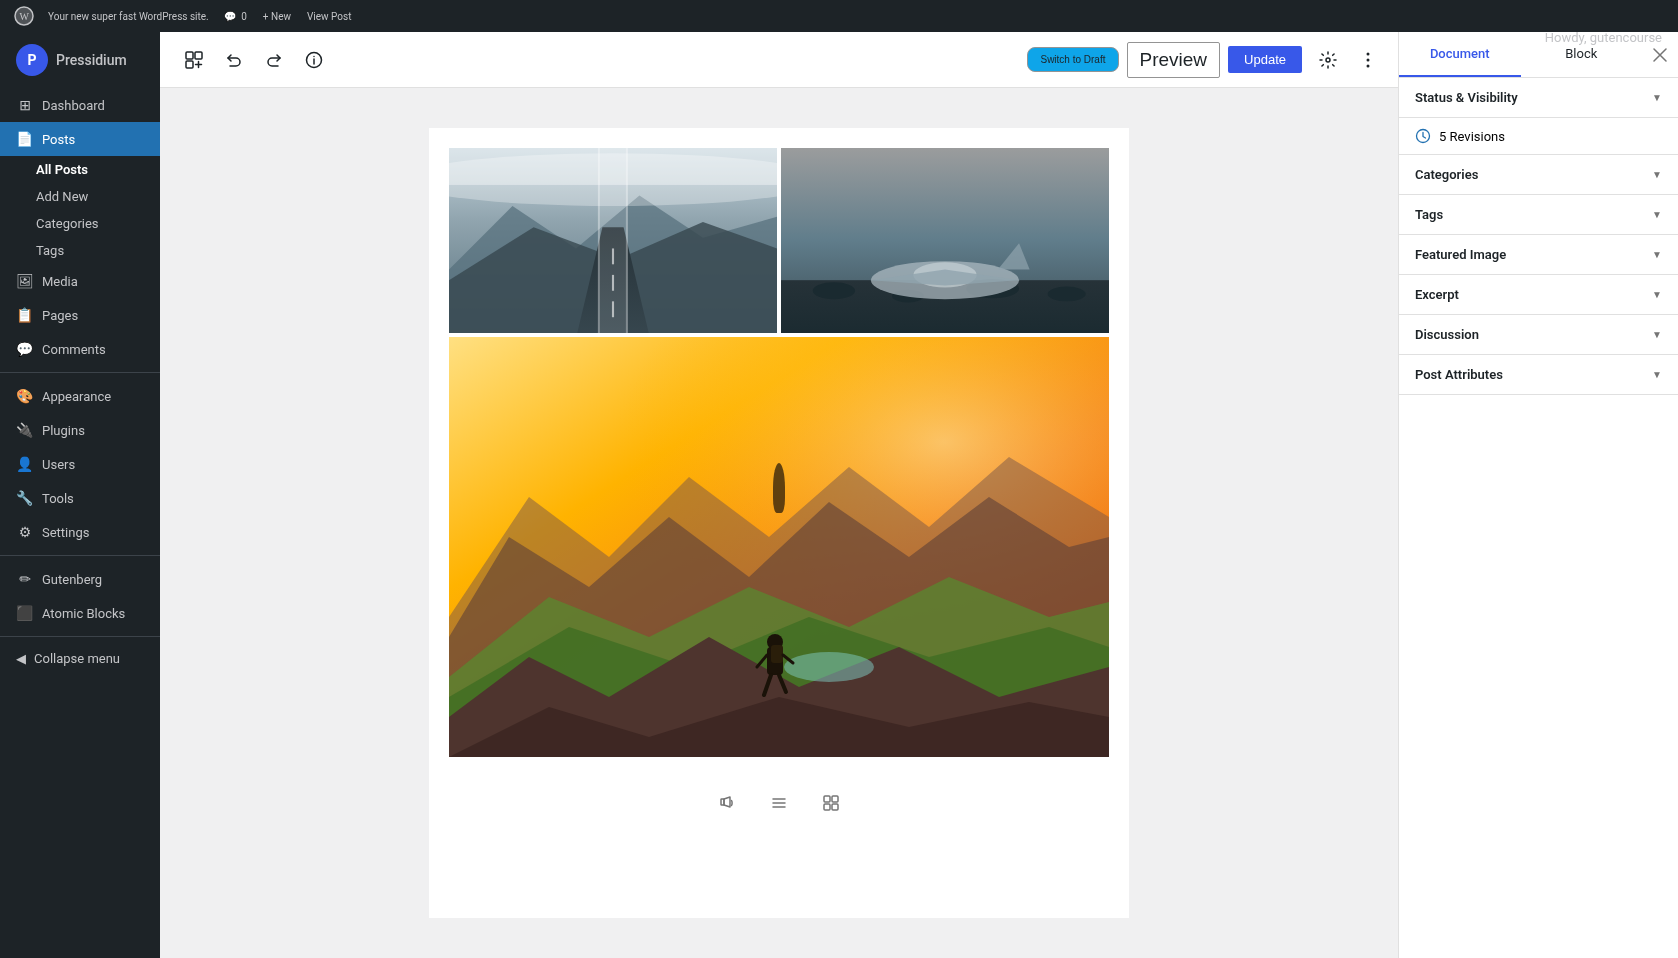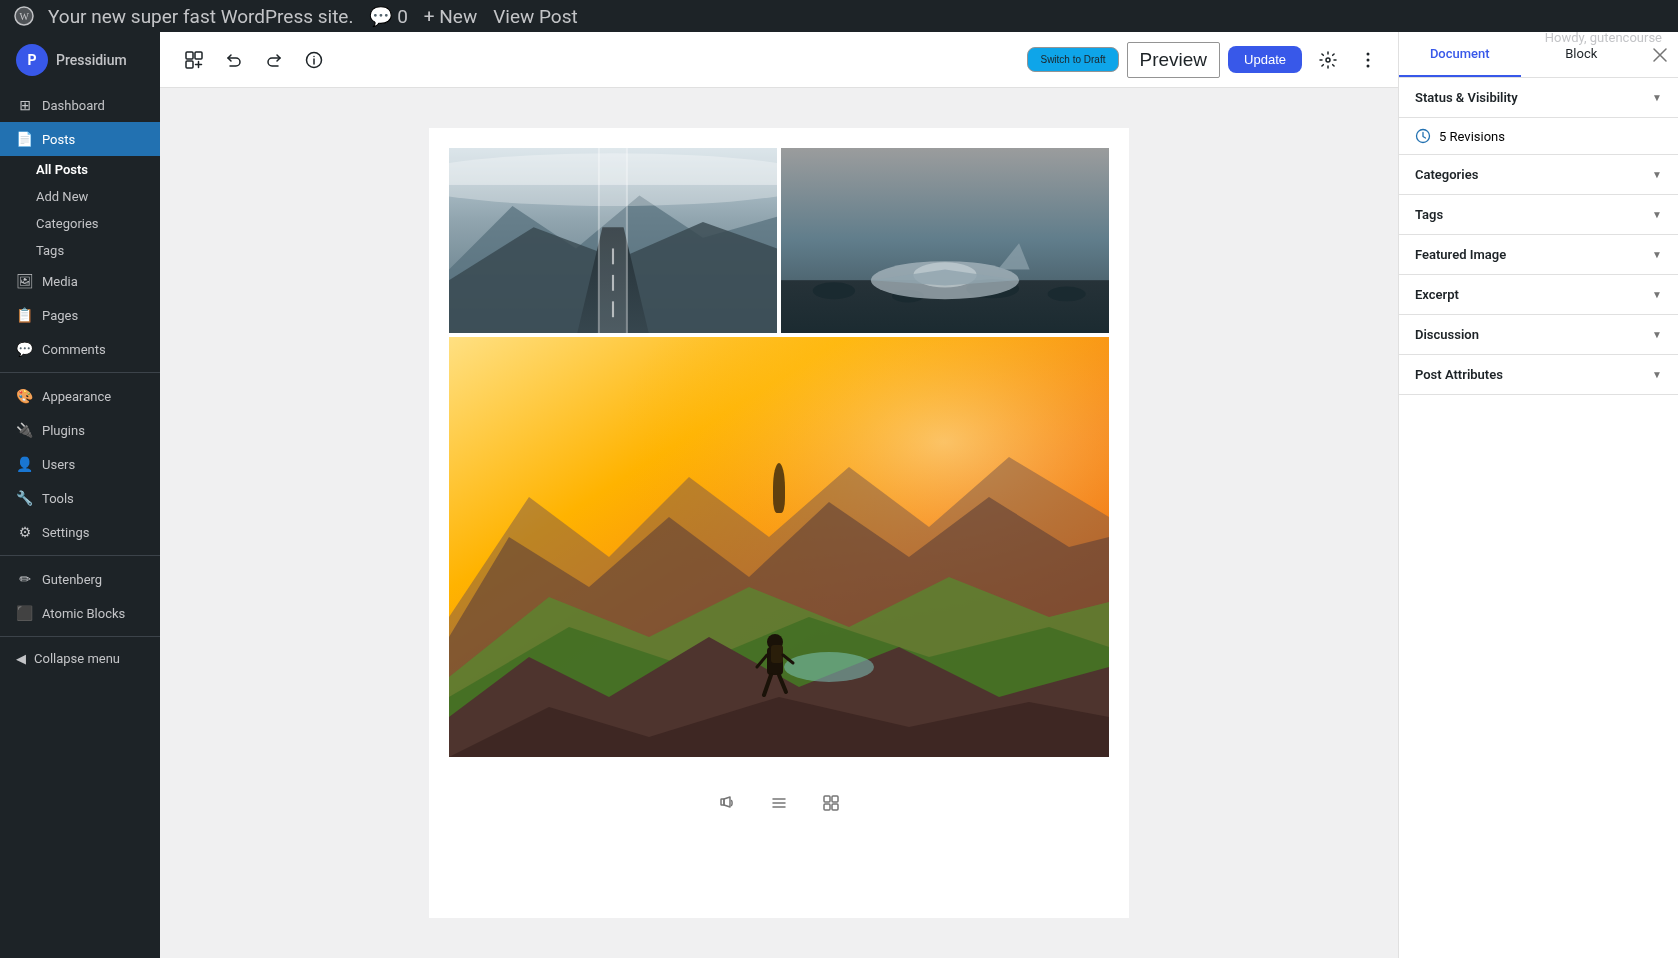--- a/index.html
+++ b/index.html
@@ -21,21 +21,21 @@
       width: 32px;
       height: 32px;
       display: flex;
       align-items: center;
       justify-content: center;
       color: #c3c4c7;
       font-size: 16px;
     }
     .adminbar-item {
       color: #c3c4c7;
-      font-size: 19px;
+      font-size: 10px;
       padding: 0 8px;
       height: 32px;
       display: flex;
       align-items: center;
       gap: 4px;
       cursor: pointer;
     }
     .adminbar-spacer { flex: 1; }
     .adminbar-howdy {
       color: #c3c4c7;
@@ -182,21 +182,21 @@
       padding: 6px 12px;
       border-radius: 2px;
       cursor: pointer;
       font-size: 19px;
     }
     .btn-update {
       background: #3858e9;
       color: #fff;
       border: none;
       padding: 6px 16px;
-      border-radius: 8px;
+      border-radius: 2px;
       cursor: pointer;
       font-size: 13px;
       font-weight: 500;
     }
     .btn-settings {
       width: 36px;
       height: 36px;
       border: none;
       background: transparent;
       cursor: pointer;

